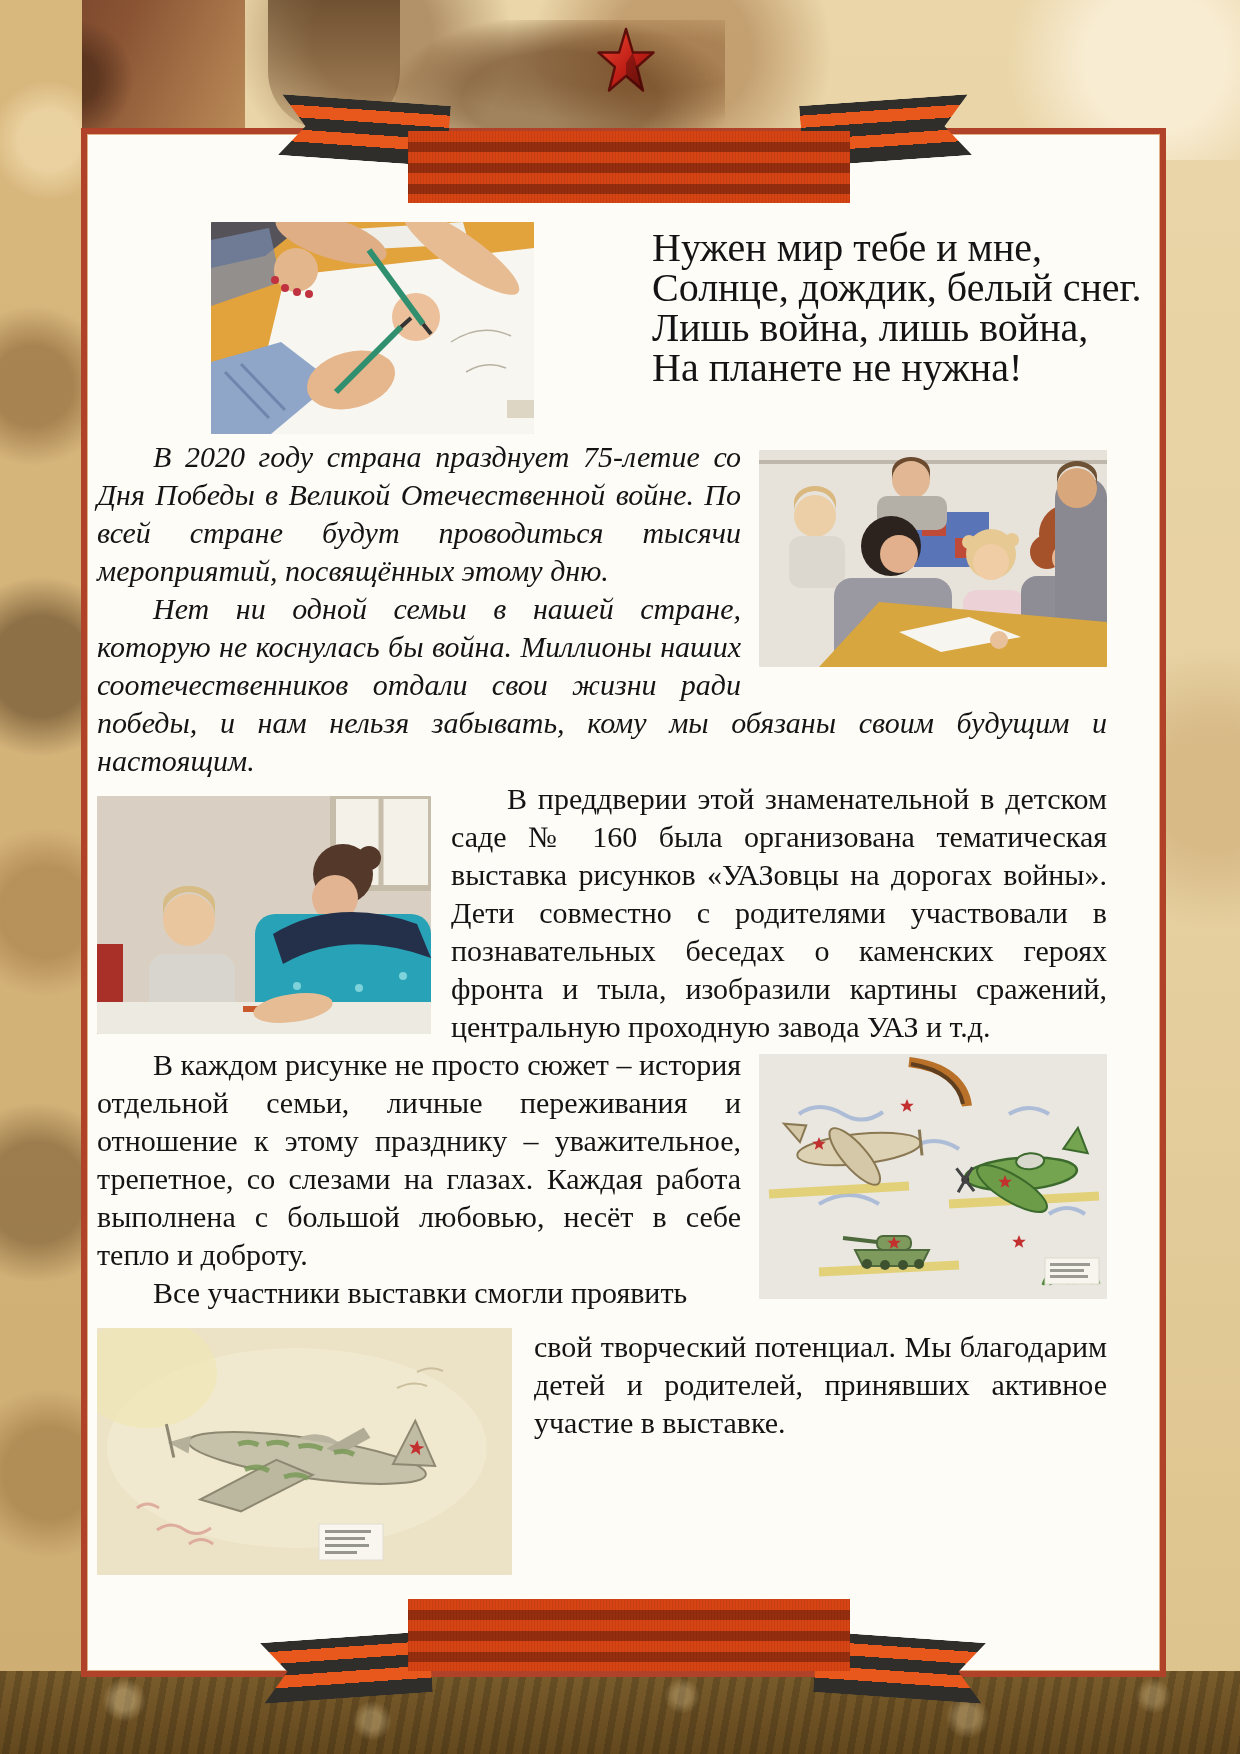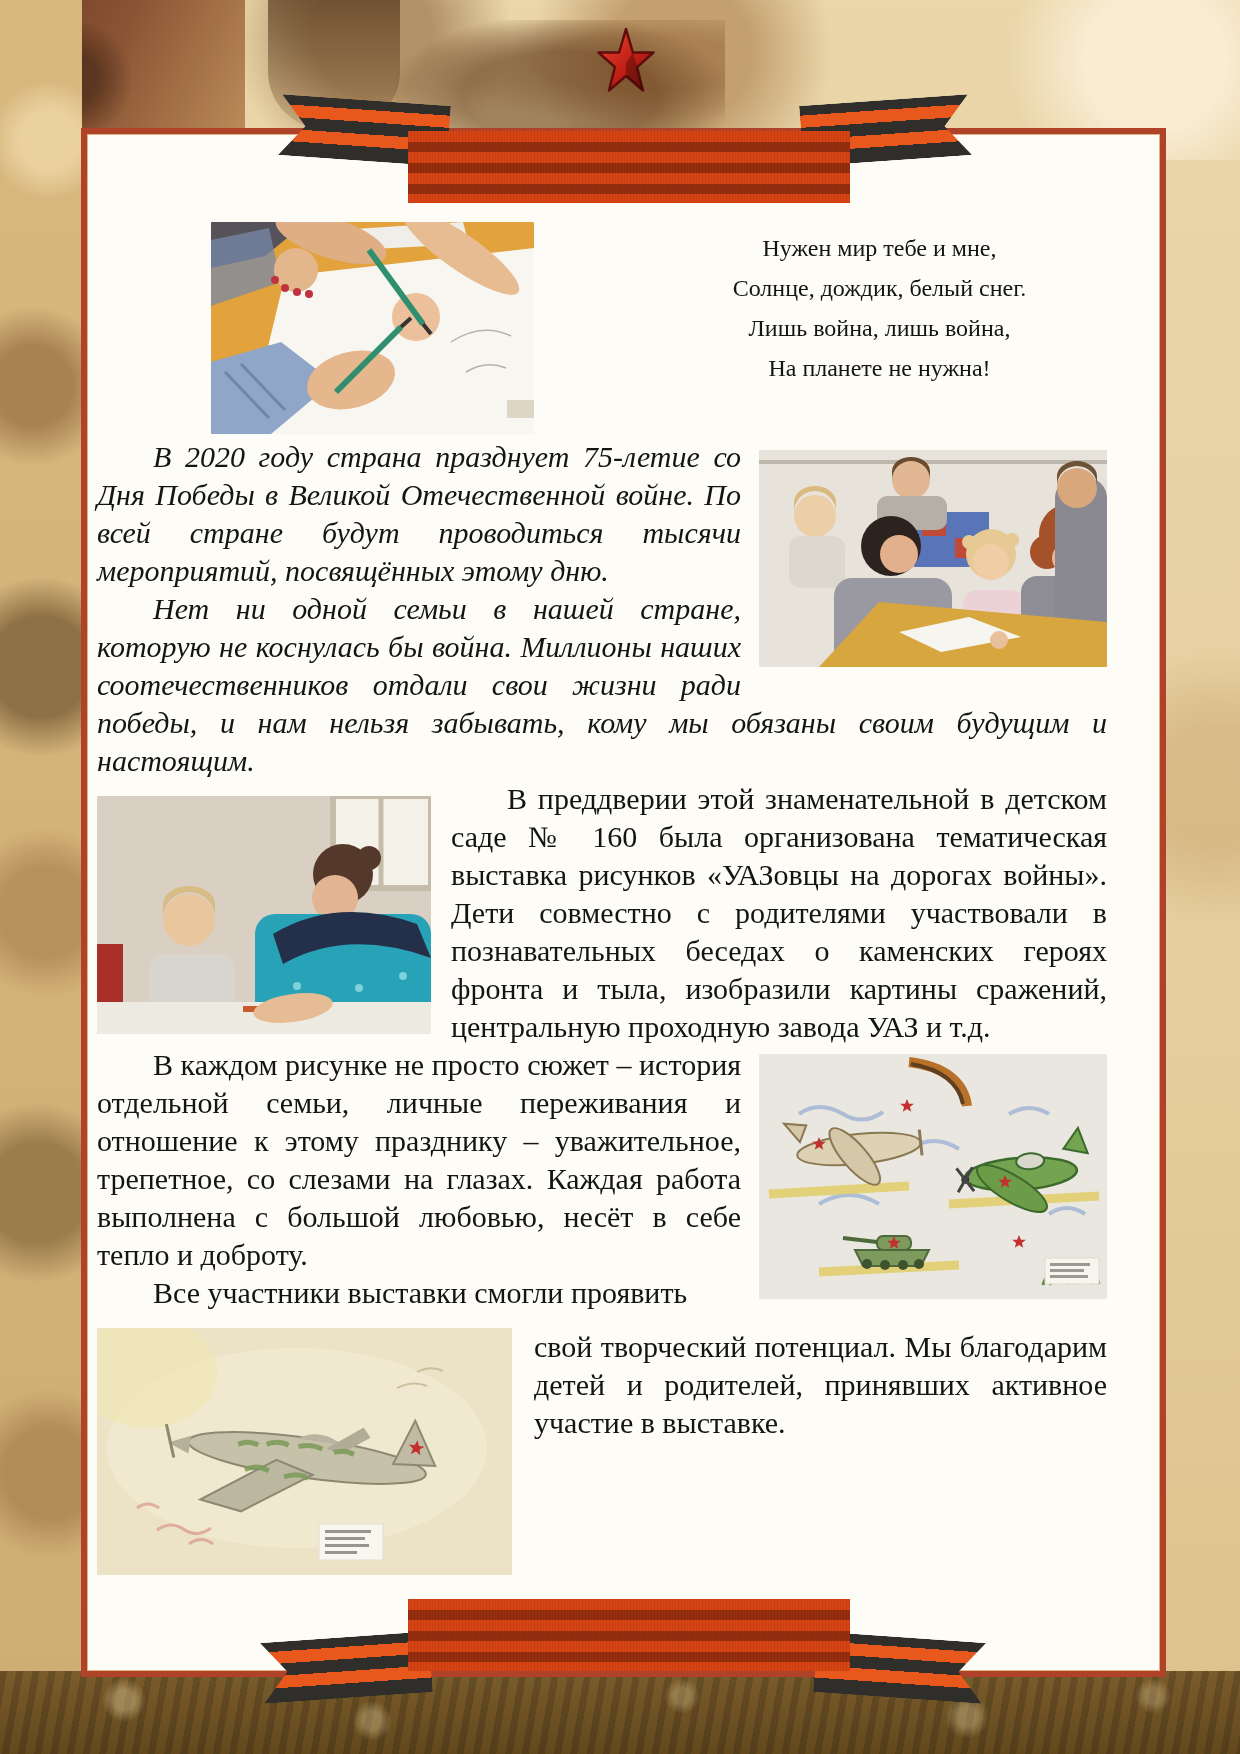--- a/index.html
+++ b/index.html
@@ -48,21 +48,21 @@
     repeating-linear-gradient(100deg, rgba(0,0,0,.16) 0 7px, rgba(0,0,0,0) 7px 16px),
     linear-gradient(180deg,#7a5d2c,#63481e);}
 
   
   .sheet{position:absolute;left:81px;top:128px;width:1085px;height:1549px;box-sizing:border-box;
          background:#fdfcf7;border:6px solid #af4228;box-shadow:inset 0 0 0 1px #e0b184;z-index:2;}
   .flow{position:absolute;inset:0;padding:88px 53px 0 10px;}
 
   
   .para{margin:0;font-size:30px;line-height:38px;text-align:justify;text-indent:56px;}
-  .poem{margin-left:auto;width:455px;padding-top:6px;font-size:24px;line-height:40px;text-align:center;}
+  .poem{margin-left:auto;width:455px;padding-top:6px;font-size:40px;line-height:40px;}
   .poem-line{white-space:nowrap;}
   .rowA{display:flex;margin-left:114px;}
   .secB{margin-top:4px;font-style:italic;}
   .rest{padding-top:16px;text-indent:0;margin-left:28px;}
 
   
   figure{margin:0;}
   .photo{display:block;overflow:hidden;border-radius:1px;}
   .photo svg{display:block;width:100%;height:100%;}
   .photo1{width:323px;height:212px;flex:0 0 auto;}

